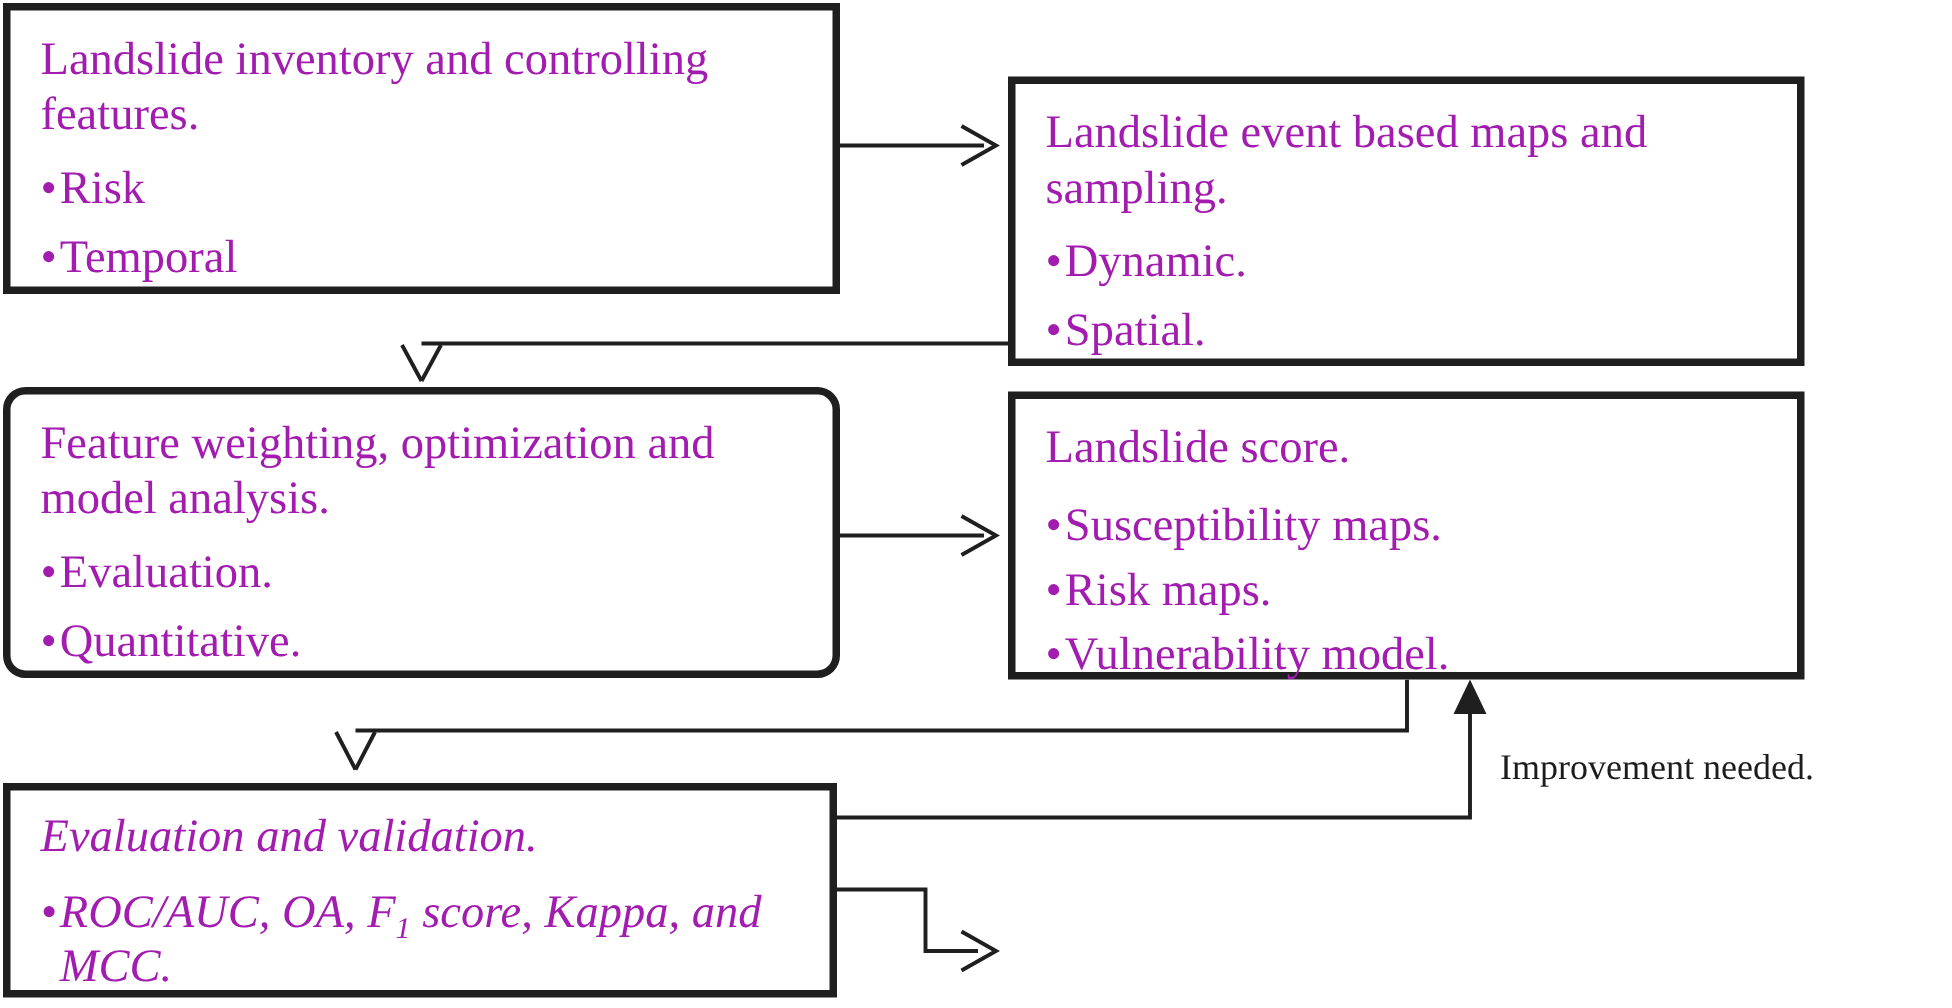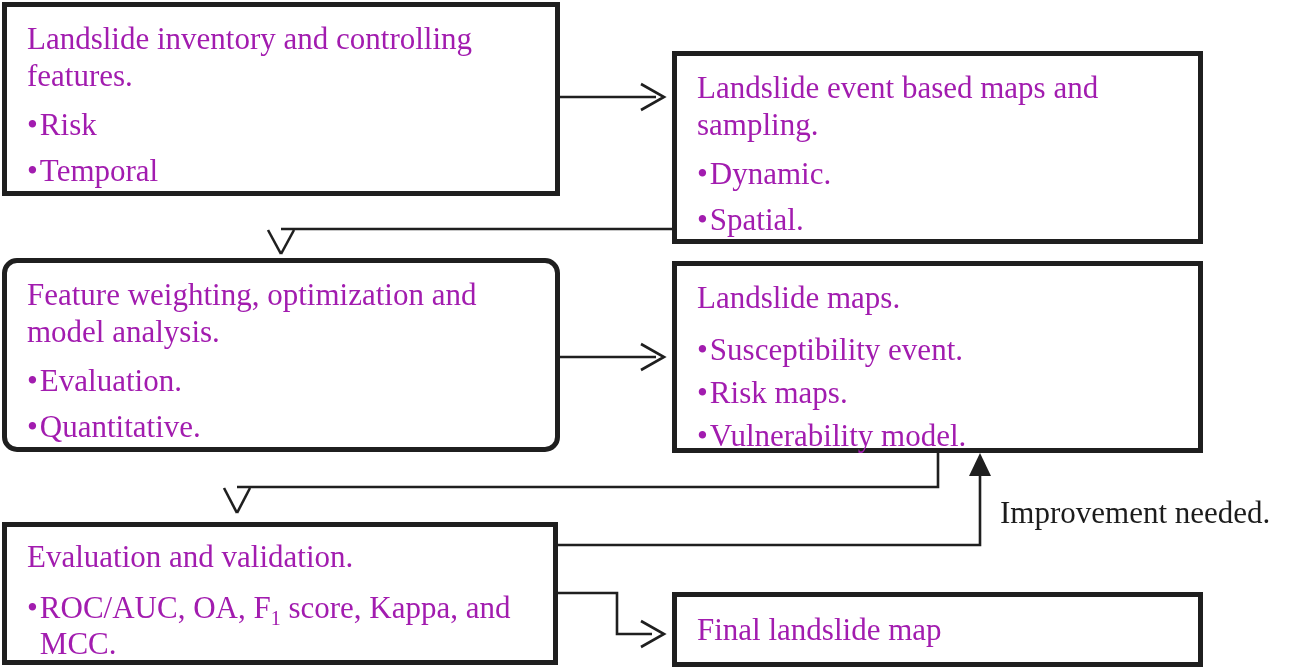--- a/index.html
+++ b/index.html
@@ -40,32 +40,32 @@
   sub.f-sub {
     font-size: 20px;
     line-height: 0;
     vertical-align: -7px;
   }
   
   #node-inventory        { left: 2px;   top: 2px;   width: 558px; height: 194px; padding: 13px 8px 0 20px; }
   #node-event-maps       { left: 672px; top: 3px;   width: 531px; height: 193px; padding: 13px 8px 0 20px; margin-top: 48px; }
   #node-feature-weighting{ left: 2px;   top: 258px; width: 558px; height: 194px; padding: 13px 8px 0 20px; border-radius: 15px; }
   #node-landslide-maps   { left: 672px; top: 261px; width: 531px; height: 192px; padding: 13px 8px 0 20px; }
-  #node-evaluation       { left: 2px;   top: 522px; width: 556px; height: 143px; padding: 11px 10px 0 20px; }
+  #node-evaluation       { left: 2px;   top: 522px; width: 556px; height: 143px; padding: 11px 10px 0 20px; font-style: italic; }
   #node-final-map        { left: 672px; top: 592px; width: 531px; height: 75px;  padding: 0 8px 0 20px;
                            display: flex; align-items: center; }
   .mt-first { margin-top: 13px; }
   .mt-next  { margin-top: 10px; }
   #node-landslide-maps .mt-first { margin-top: 16px; }
   #node-landslide-maps .mt-next  { margin-top: 7px; }
   #node-evaluation .mt-first { margin-top: 15px; }
   .feedback-label {
     position: absolute;
     left: 1000px; top: 494px;
-    font-size: 31px;
+    font-size: 24px;
     line-height: 37px;
     color: #1c1c1c;
     white-space: nowrap;
   }
 </style>
 </head>
 <body>
 
 <div class="stage">
 
@@ -136,42 +136,39 @@
       <span class="bullet-char">•</span>
       <span class="bullet-text">Evaluation.</span>
     </div>
     <div class="bullet-row mt-next">
       <span class="bullet-char">•</span>
       <span class="bullet-text">Quantitative.</span>
     </div>
   </div>
 
   <div class="node" id="node-landslide-maps">
-    <div class="node-title">Landslide maps.</div>
+    <div class="node-title">Landslide score.</div>
     <div class="bullet-row mt-first">
       <span class="bullet-char">•</span>
-      <span class="bullet-text">Susceptibility event.</span>
+      <span class="bullet-text">Susceptibility maps.</span>
     </div>
     <div class="bullet-row mt-next">
       <span class="bullet-char">•</span>
       <span class="bullet-text">Risk maps.</span>
     </div>
     <div class="bullet-row mt-next">
       <span class="bullet-char">•</span>
       <span class="bullet-text">Vulnerability model.</span>
     </div>
   </div>
 
   <div class="node" id="node-evaluation">
     <div class="node-title">Evaluation and validation.</div>
     <div class="bullet-row mt-first">
       <span class="bullet-char">•</span>
       <span class="bullet-text"><span>ROC/AUC, OA, F</span><sub class="f-sub">1</sub><span> score, Kappa, and MCC.</span></span>
     </div>
   </div>
 
-  <div class="node" id="node-final-map">
-    <div class="node-title">Final landslide map</div>
-  </div>
 
   <div class="feedback-label">Improvement needed.</div>
 
 </div>
 
 </body></html>

